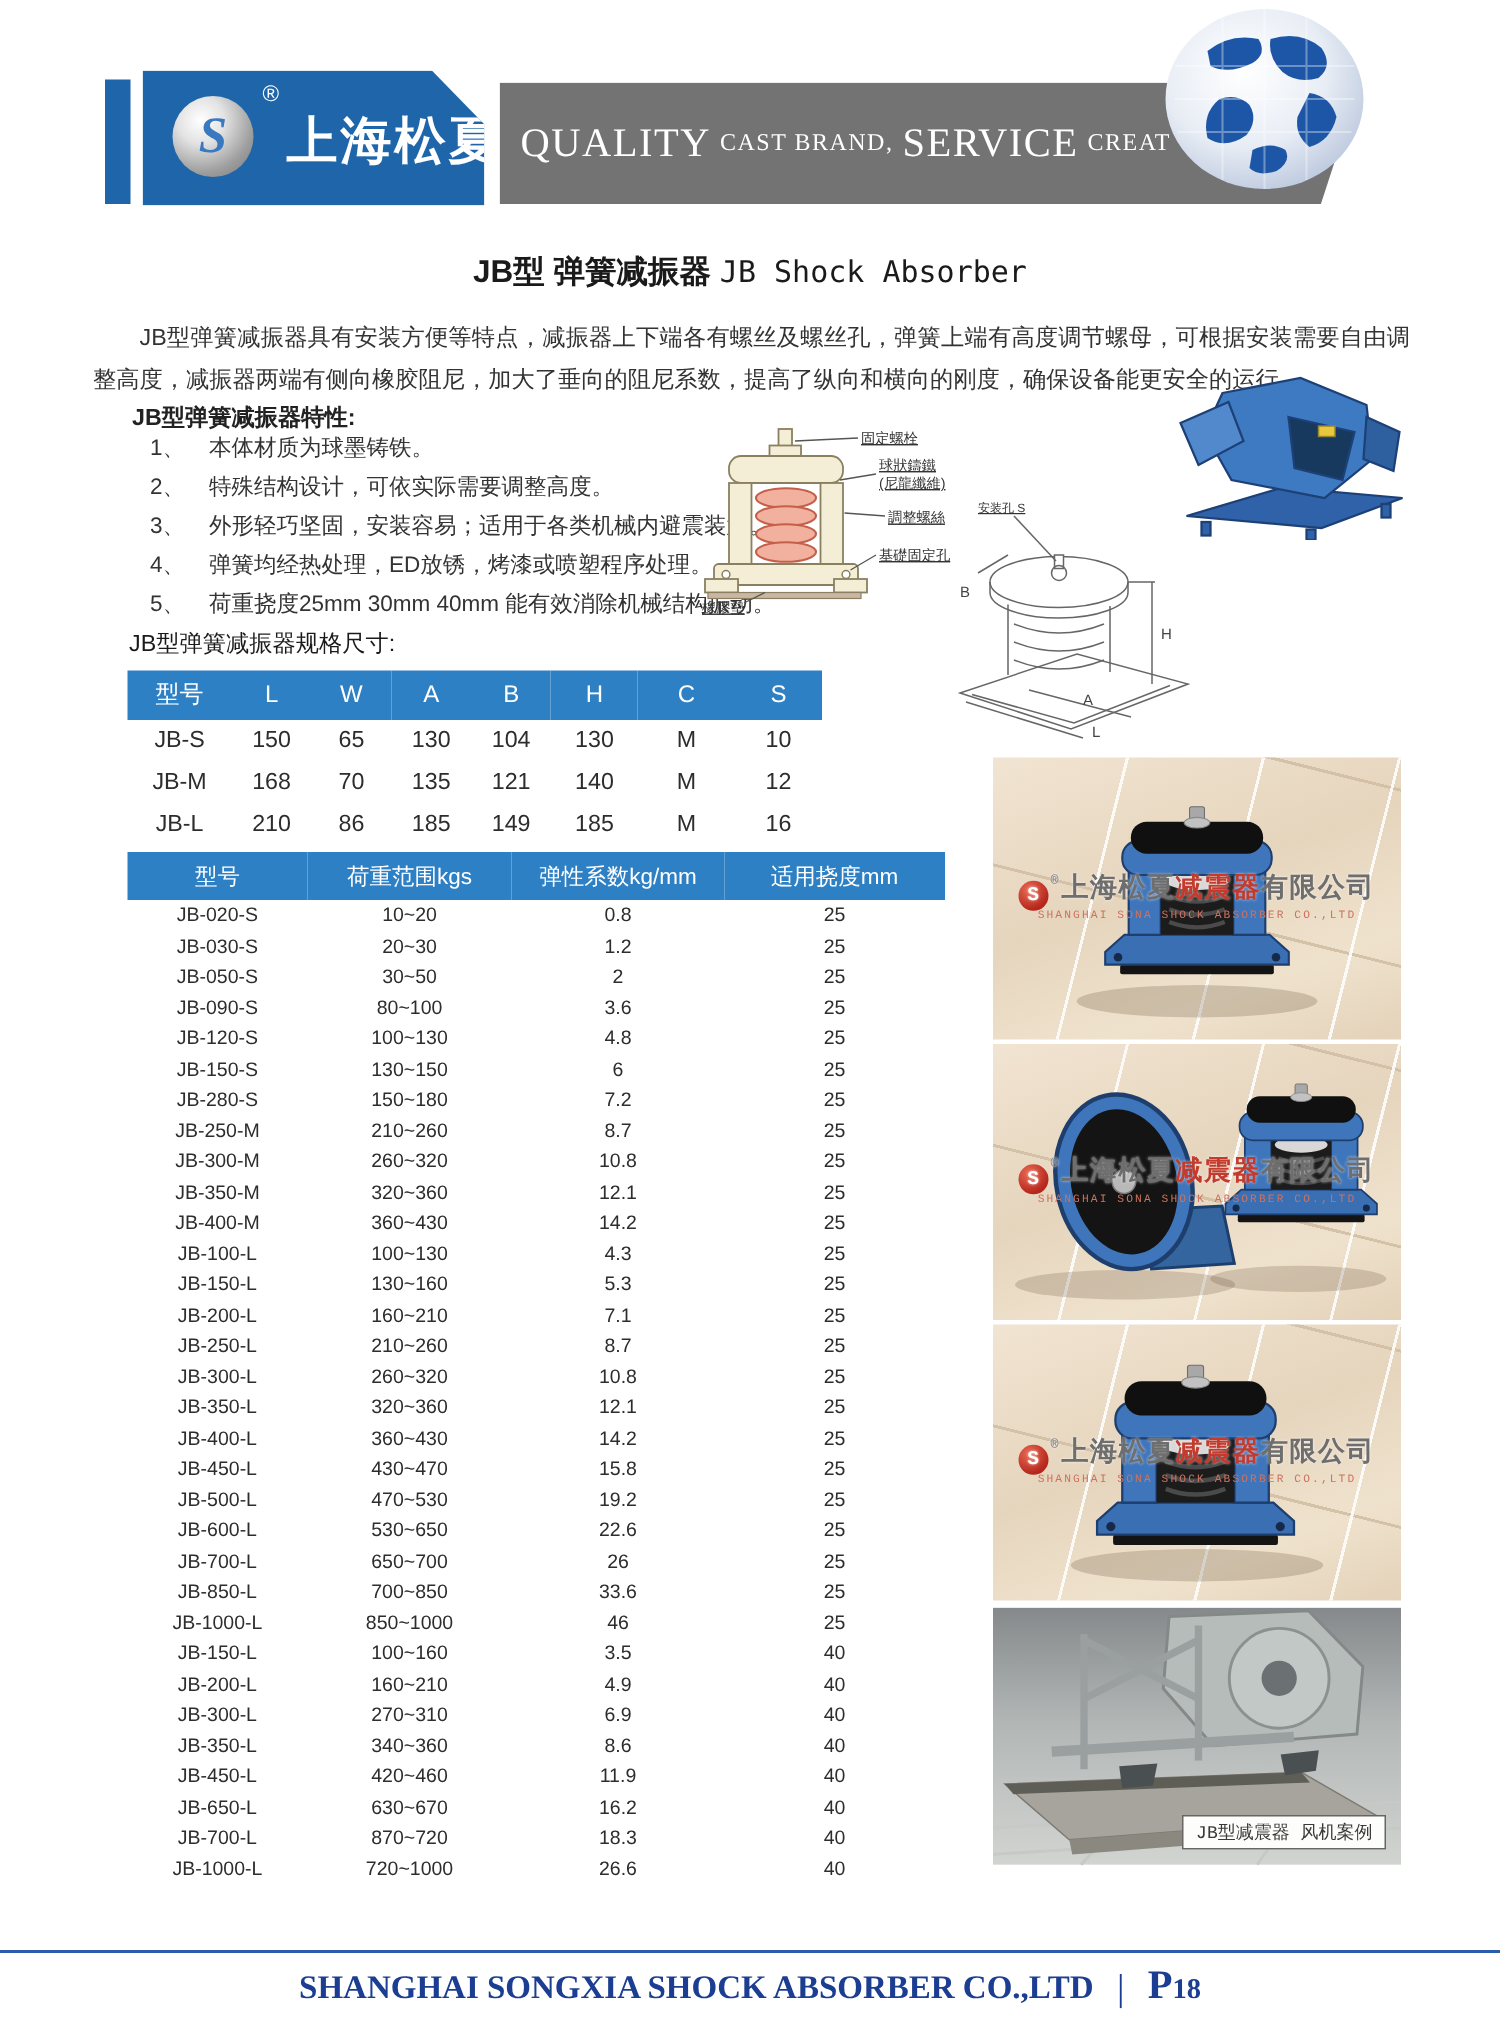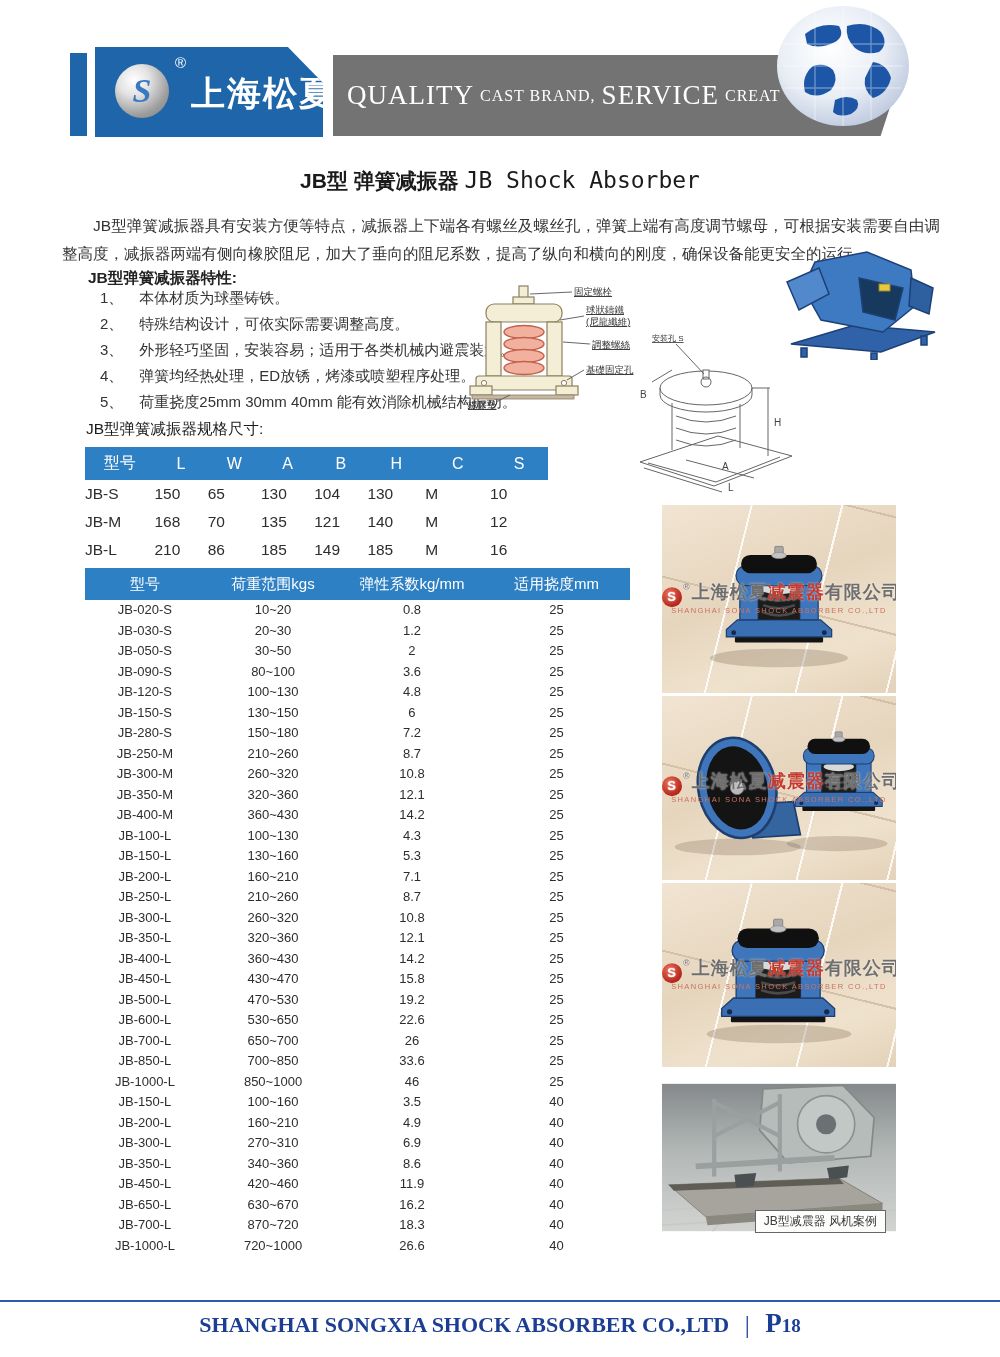--- a/index.html
+++ b/index.html
@@ -21,47 +21,47 @@
           clip-path:polygon(0 0,100% 0,95.4% 100%,0 100%);
           display:flex;align-items:center;padding-left:14px;box-sizing:border-box;
           color:#fff;font-family:"Liberation Serif",serif;white-space:nowrap;}
   .tag-big{font-size:27px;letter-spacing:1px;}
   .tag-small{font-size:16px;letter-spacing:1px;margin:0 6px 0 6px;}
   .globe{position:absolute;left:775px;top:4px;width:136px;height:124px;z-index:3;}
 
   
   .page-title{position:absolute;top:167px;left:0;width:100%;text-align:center;font-size:21px;
               font-weight:700;color:#1a1a1a;}
-  .page-title .en{font-family:"DejaVu Sans Mono",monospace;font-weight:500;font-size:23px;}
+  .page-title .en{font-family:"DejaVu Sans Mono",monospace;font-weight:500;font-size:20px;}
   .intro{position:absolute;top:212px;left:62px;width:878px;font-size:15.5px;line-height:28px;
          color:#333;text-indent:2em;text-align:justify;}
   .features-title{position:absolute;top:268px;left:88px;font-size:15.5px;font-weight:700;color:#222;}
   .feature{position:absolute;left:100px;font-size:15px;color:#333;white-space:nowrap;}
   .f-num{margin-right:16px;}
 
   
   .cutaway{position:absolute;left:468px;top:282px;width:206px;height:133px;}
   .dimdraw{position:absolute;left:628px;top:330px;width:172px;height:168px;}
   .fan-ill{position:absolute;left:763px;top:248px;width:184px;height:112px;}
   .svg-label{font-size:9.5px;fill:#333;text-decoration:underline;}
   .dim-letter{font-size:10px;fill:#444;}
 
   
   .spec-caption{position:absolute;top:419px;left:86px;font-size:15.5px;color:#1a1a1a;text-align:center;}
   table{border-collapse:collapse;table-layout:fixed;}
   .spec-table{position:absolute;top:447px;left:85px;width:463px;}
   .spec-table th{background:#2e80c4;color:#fff;font-size:16px;font-weight:400;height:31px;text-align:center;}
-  .spec-table td{height:28px;font-size:15.5px;color:#2d2d2d;text-align:left;padding:0;}
+  .spec-table td{height:28px;font-size:15.5px;color:#2d2d2d;text-align:center;padding:0;}
   .load-table{position:absolute;top:568px;left:85px;width:545px;}
   .load-table th{background:#2e80c4;color:#fff;font-size:15px;font-weight:400;height:30px;text-align:center;}
   .load-table td{height:20.5px;line-height:20.5px;font-size:13px;color:#2d2d2d;text-align:center;padding:0;}
 
   
   .photos{position:absolute;left:662px;top:505px;width:278px;}
-  .photo{position:relative;width:234px;overflow:hidden;margin-bottom:3px;}
+  .photo{position:relative;width:272px;overflow:hidden;margin-bottom:3px;font-family:Liberation Mono, monospace;}
   .ph1{height:188px;} .ph2{height:184px;} .ph3{height:184px;} .ph4{height:175px;}
   .tiles{background:
      repeating-linear-gradient(104deg,rgba(255,255,255,0) 0 86px,rgba(255,255,255,.85) 86px 88px),
      repeating-linear-gradient(14deg,rgba(255,255,255,0) 0 112px,rgba(209,190,165,.9) 112px 114px),
      linear-gradient(160deg,#f1e4d2 0%,#e6d5bd 45%,#efe2cd 75%,#e4d2b9 100%);}
   .photo svg{position:absolute;left:0;top:0;width:100%;height:100%;}
   .watermark{position:absolute;left:0;right:0;top:50%;transform:translateY(-50%);
              text-align:center;z-index:4;line-height:1.15;}
   .wm-line1{font-size:18px;font-weight:700;letter-spacing:1px;color:#6e6e6e;
             text-shadow:0 0 2px rgba(255,255,255,.7);white-space:nowrap;}

